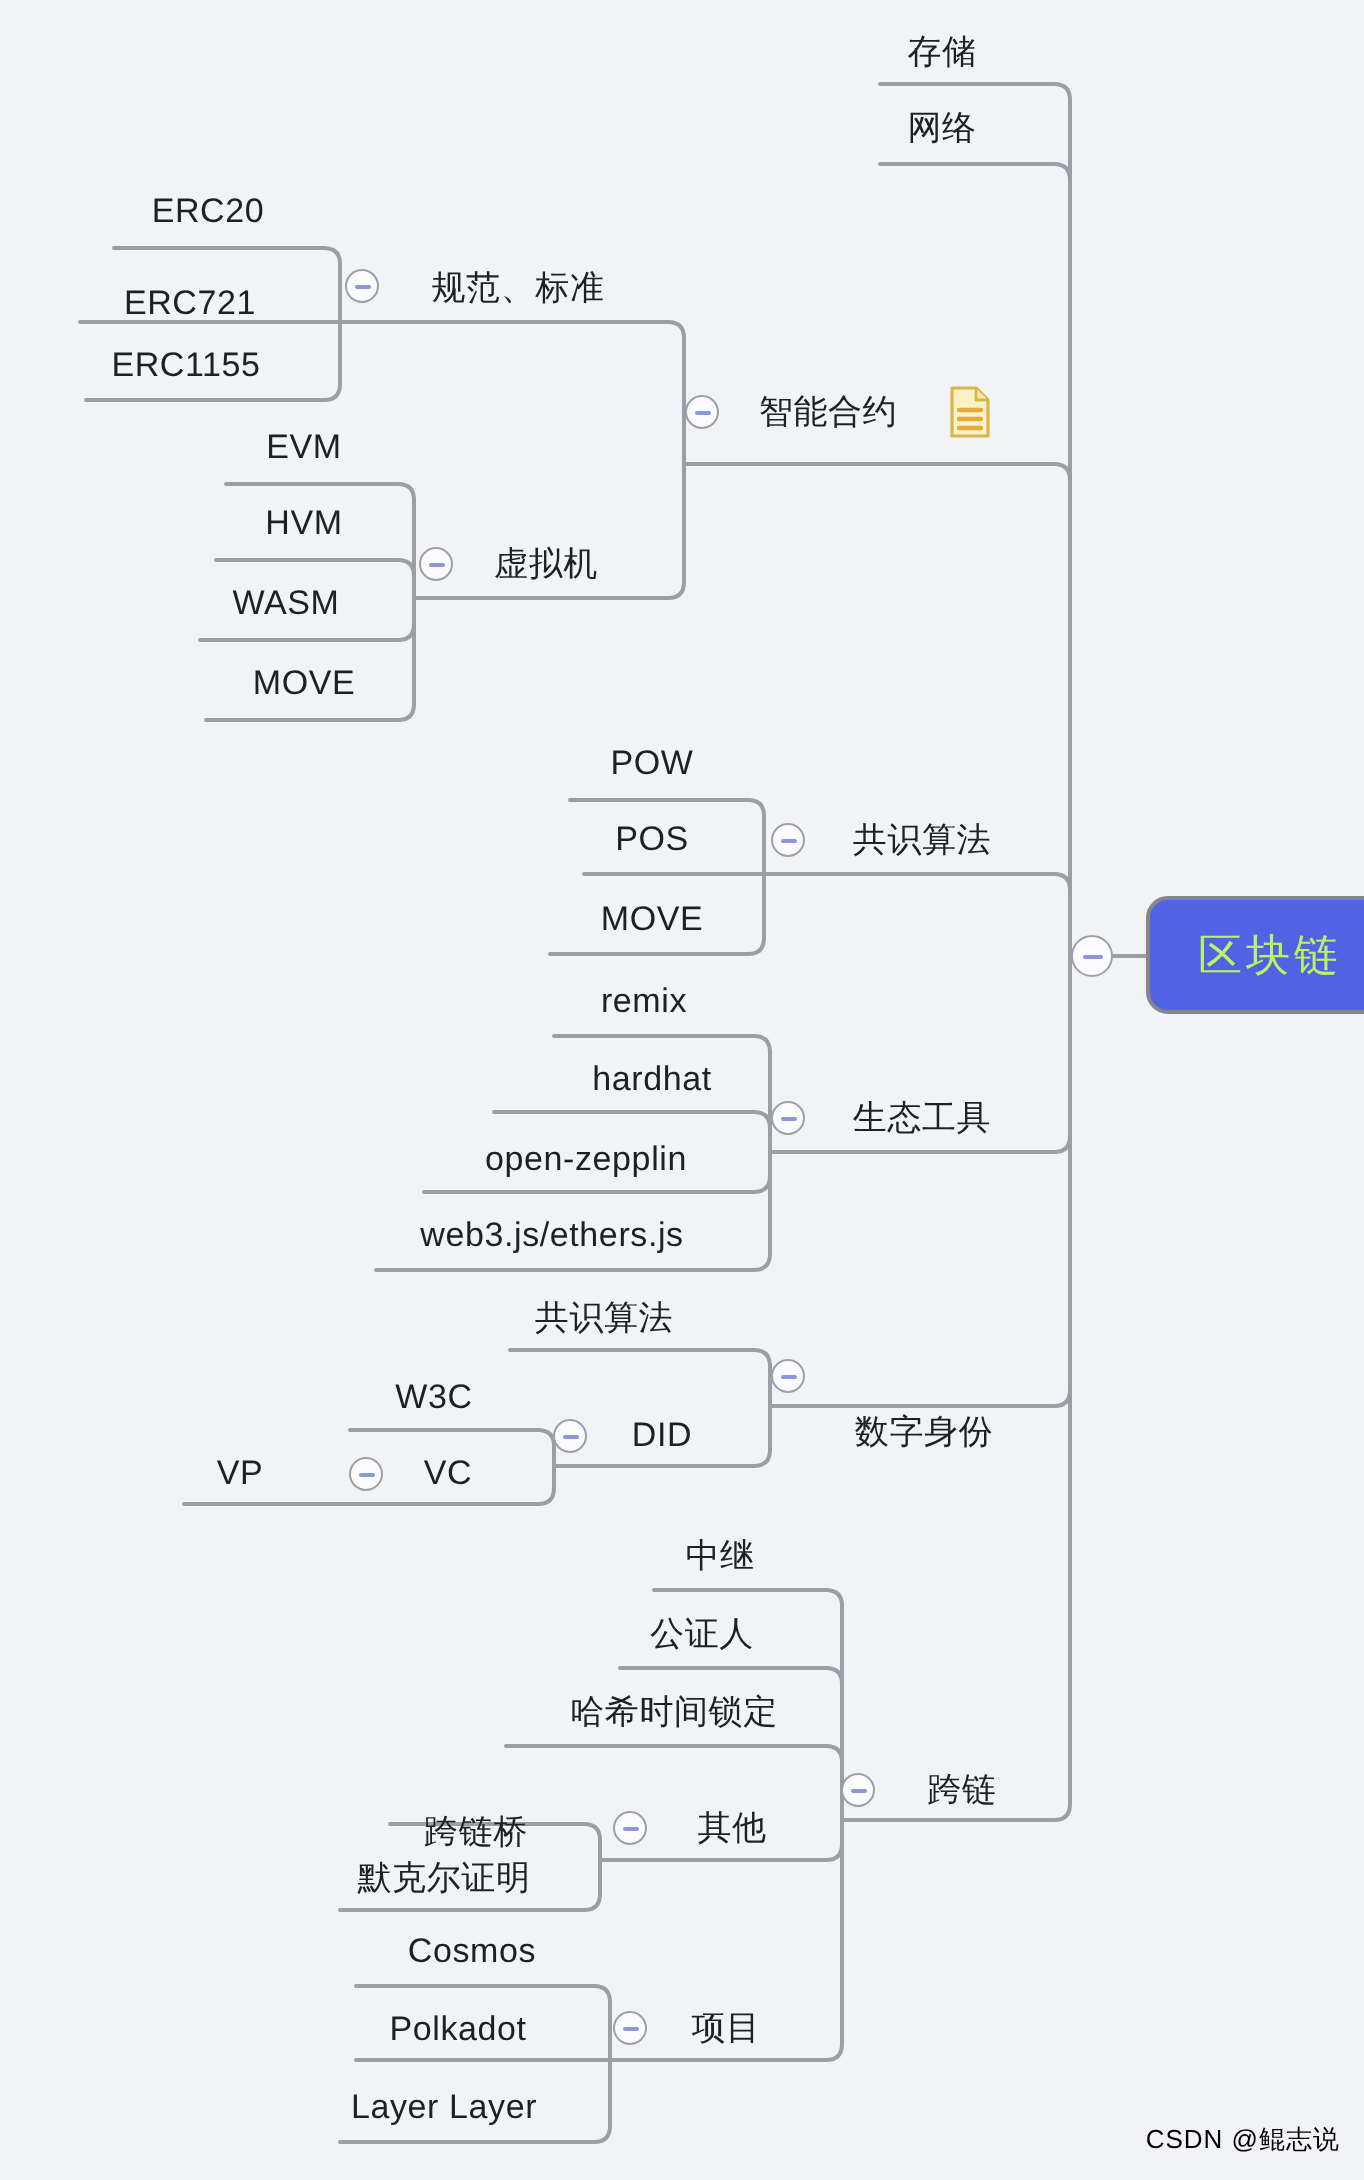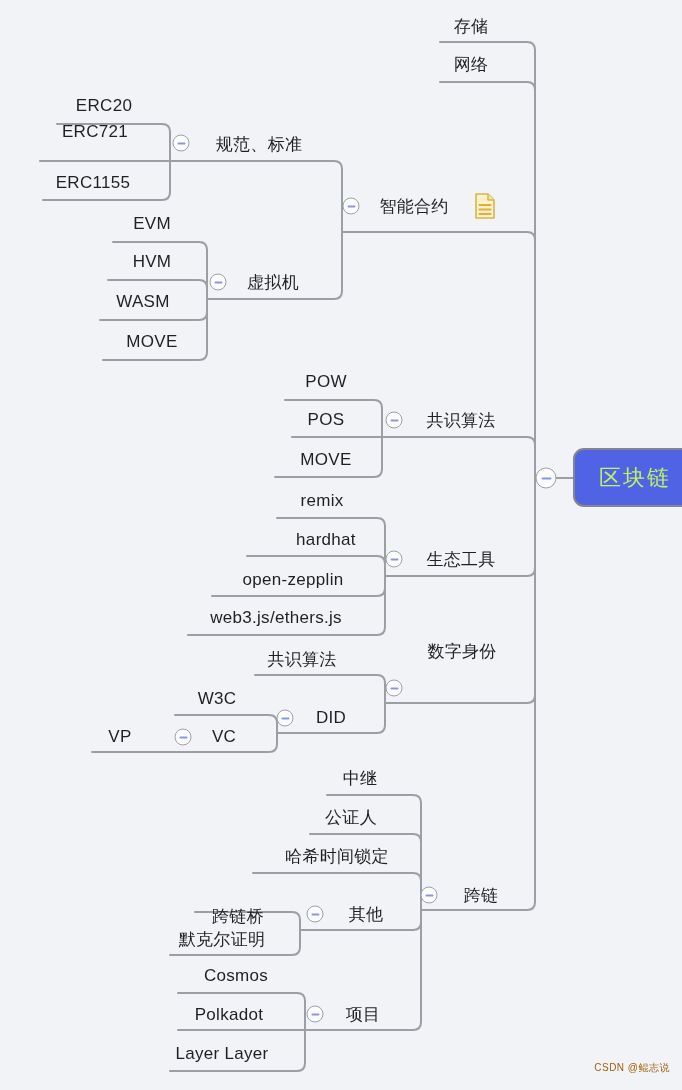--- a/index.html
+++ b/index.html
@@ -29,21 +29,21 @@
   .minus.big::after{width:10px;}
   .root-box{
     position:absolute;left:557px;top:448px;width:124px;height:59px;
     box-sizing:border-box;background:#4F63E4;border:2px solid#83868D;
     border-radius:11px;display:flex;align-items:center;justify-content:center;
     font-size:22px;font-weight:400;color:#bef264;letter-spacing:2px;margin-left:16px;
   }
   .note-icon{position:absolute;left:474px;top:193px;width:22px;height:26px;}
   .watermark{
     position:absolute;right:12px;top:1061px;
-    font-size:10px;color:#a16207;letter-spacing:.5px;
+    font-size:13px;color:#000000;letter-spacing:.5px;
   }
 </style>
 </head>
 <body>
 
 <div id="stage">
 
   <svg class="lines" width="682" height="1090" viewBox="0 0 682 1090" fill="none" stroke="#9B9EA4" stroke-width="2" stroke-linecap="round">
 
     <path d="M440,42 H527 Q535,42 535,50 V902 Q535,910 527,910 H421"></path>
@@ -102,26 +102,26 @@
     <path d="M178,993 H297 Q305,993 305,1001"></path>
     <path d="M170,1071 H297 Q305,1071 305,1063"></path>
     <path d="M305,1001 V1063"></path>
   </svg>
 
   <div class="t" style="left:471px;top:26px">存储</div>
   <div class="t" style="left:471px;top:64px">网络</div>
   <div class="t" style="left:414px;top:206px">智能合约</div>
   <div class="t" style="left:461px;top:420px">共识算法</div>
   <div class="t" style="left:461px;top:559px">生态工具</div>
-  <div class="t" style="left:462px;top:651px">数字身份</div>
+  <div class="t" style="left:462px;top:716px">数字身份</div>
   <div class="t" style="left:481px;top:895px">跨链</div>
 
   <div class="t" style="left:259px;top:144px">规范、标准</div>
   <div class="t" style="left:104px;top:106px">ERC20</div>
-  <div class="t" style="left:95px;top:132px">ERC721</div>
+  <div class="t" style="left:95px;top:152px">ERC721</div>
   <div class="t" style="left:93px;top:183px">ERC1155</div>
   <div class="t" style="left:273px;top:282px">虚拟机</div>
   <div class="t" style="left:152px;top:224px">EVM</div>
   <div class="t" style="left:152px;top:262px">HVM</div>
   <div class="t" style="left:143px;top:302px">WASM</div>
   <div class="t" style="left:152px;top:342px">MOVE</div>
 
   <div class="t" style="left:326px;top:382px">POW</div>
   <div class="t" style="left:326px;top:420px">POS</div>
   <div class="t" style="left:326px;top:460px">MOVE</div>

